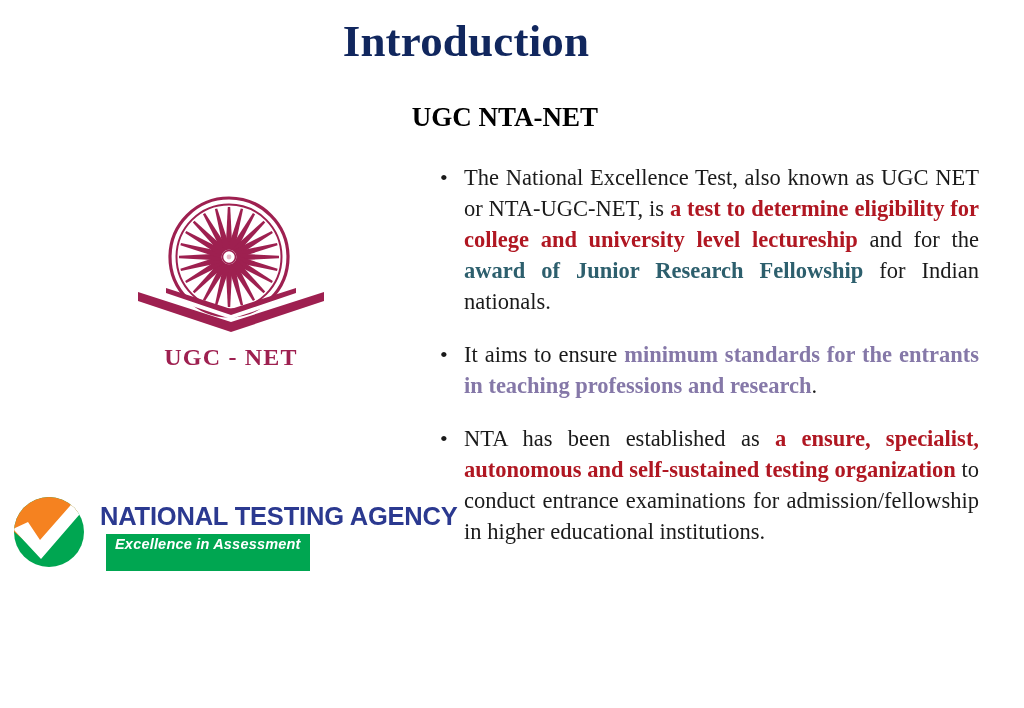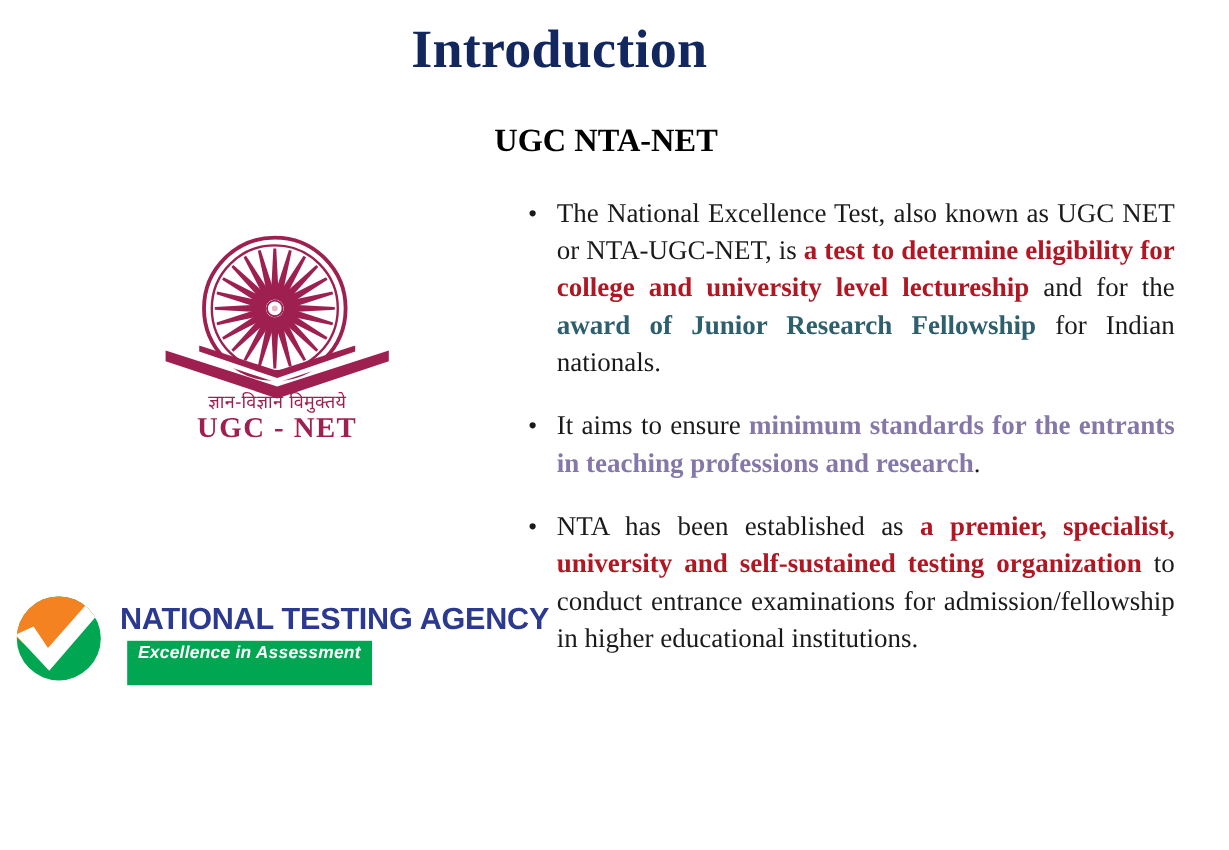--- a/index.html
+++ b/index.html
@@ -210,21 +210,20 @@
       <circle cx="61" cy="61" r="6.5" fill="#ffffff" stroke="#9e2050" stroke-width="1.6"></circle>
       <circle cx="61" cy="61" r="2.4" fill="#e6b9c7"></circle>
     </svg>
 
     <svg class="ugc-book" viewBox="0 0 190 48">
       <path d="M2 4 L95 34 L188 4 L188 13 L95 44 L2 13 Z" fill="#9e2050"></path>
       <path d="M26 2 L95 25 L164 2 L164 8 L95 31 L26 8 Z" fill="#ffffff"></path>
       <path d="M30 0 L95 21 L160 0 L160 5 L95 27 L30 5 Z" fill="#9e2050"></path>
     </svg>
 
-    <div class="ugc-motto">ज्ञान-विज्ञान विमुक्तये</div>
     <div class="ugc-name">UGC - NET</div>
   </div>
 
   <div class="nta-logo">
     <svg class="nta-mark" viewBox="0 0 74 72">
       <defs>
         <clipPath id="ntaCircle">
           <circle cx="37" cy="36" r="35"></circle>
         </clipPath>
       </defs>
@@ -242,17 +241,17 @@
     <div class="bullet-row">
       <div class="bullet-dot">•</div>
       <div class="bullet-text"><span>The National Excellence Test, also known as UGC NET or NTA-UGC-NET, is </span><span class="em-red">a test to determine eligibility for college and university level lectureship</span><span> and for the </span><span class="em-teal">award of Junior Research Fellowship</span><span> for Indian nationals.</span></div>
     </div>
     <div class="bullet-row">
       <div class="bullet-dot">•</div>
       <div class="bullet-text"><span>It aims to ensure </span><span class="em-purple">minimum standards for the entrants in teaching professions and research</span><span>.</span></div>
     </div>
     <div class="bullet-row">
       <div class="bullet-dot">•</div>
-      <div class="bullet-text"><span>NTA has been established as </span><span class="em-red">a premier, specialist, university and self-sustained testing organization</span><span> to conduct entrance examinations for admission/fellowship in higher educational institutions.</span></div>
+      <div class="bullet-text"><span>NTA has been established as </span><span class="em-red">a ensure, specialist, autonomous and self-sustained testing organization</span><span> to conduct entrance examinations for admission/fellowship in higher educational institutions.</span></div>
     </div>
   </div>
 
 </div>
 
 </body></html>

